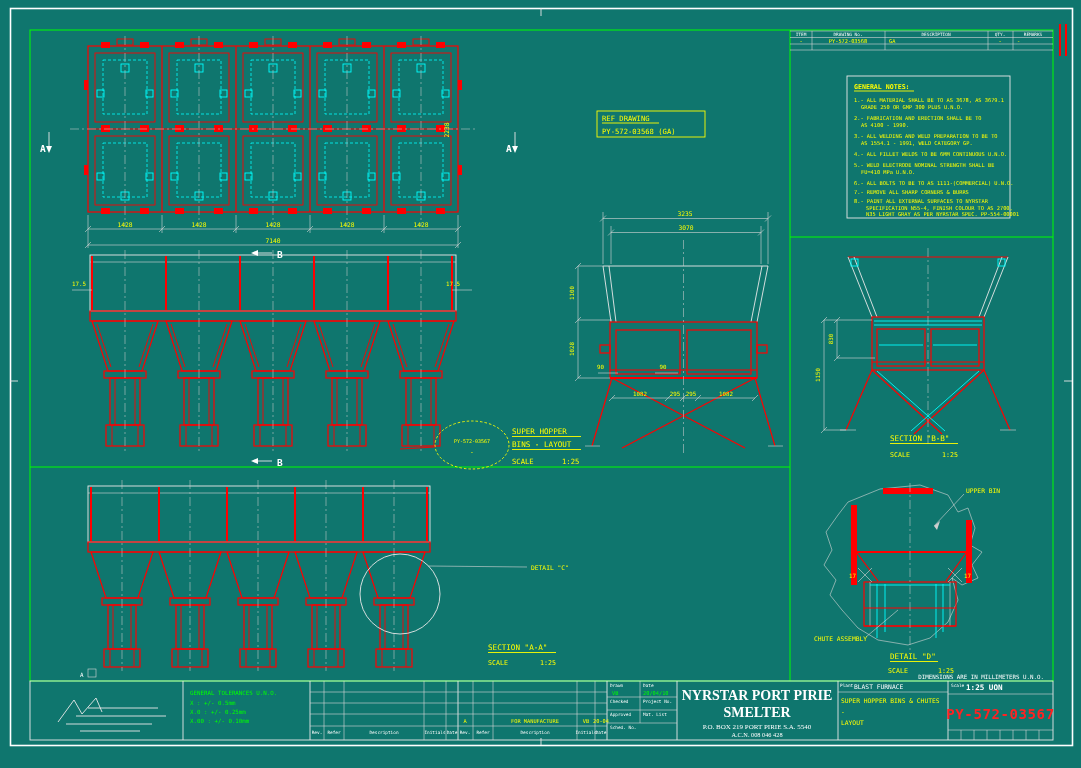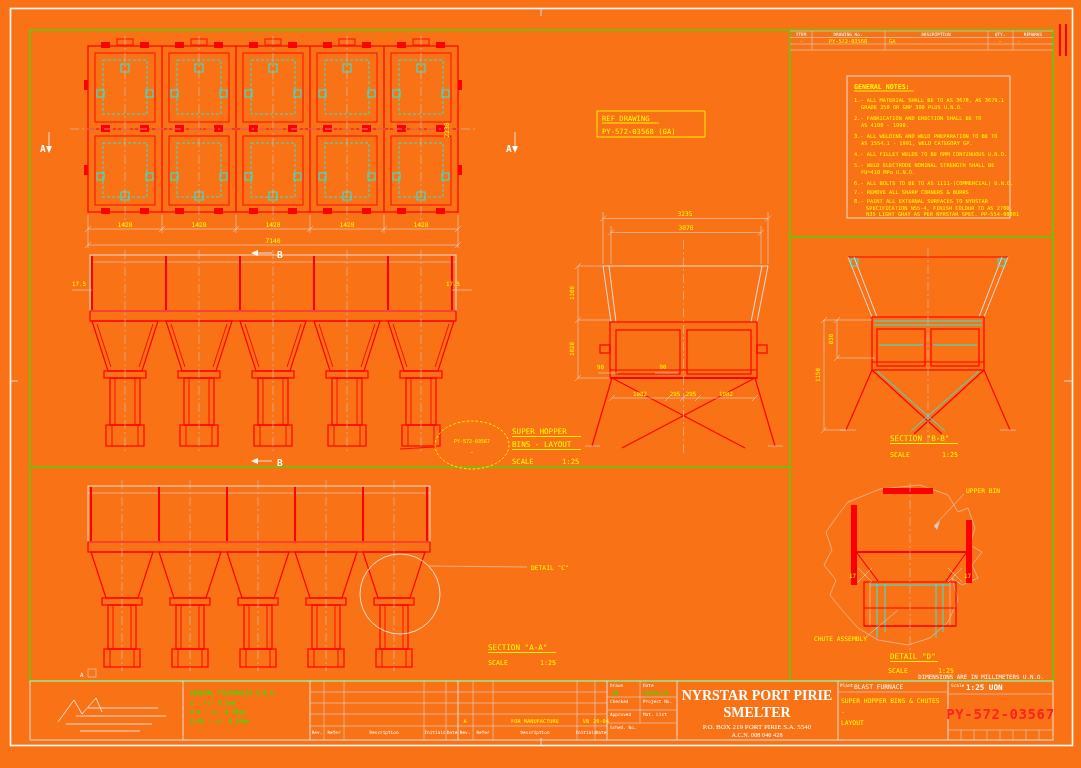--- a/index.html
+++ b/index.html
@@ -1,16 +1,16 @@
 <!DOCTYPE html>
 <html><head>
 <meta charset="utf-8">
 <style>
   html,body{margin:0;padding:0;background:#111;}
-  #stage{width:1081px;height:768px;background:#f97316;position:relative;overflow:hidden;}
+  #stage{width:1081px;height:768px;background:#0f766e;position:relative;overflow:hidden;}
   svg text{font-family:"DejaVu Sans Mono","Liberation Mono",monospace;}
   .serif{font-family:"Liberation Serif","DejaVu Serif",serif;}
   
   .lr{stroke:#ff0000;fill:none;stroke-width:1.2;}
   .lr1{stroke:#ff0000;fill:none;stroke-width:.9;}
   .lr2{stroke:#ff0000;fill:none;stroke-width:2;}
   .fr{fill:#ff0000;stroke:none;}
   .lc{stroke:#00ffff;fill:none;stroke-width:.9;}
   .lcd{stroke:#00ffff;fill:none;stroke-width:.8;stroke-dasharray:3 2;}
   .lw{stroke:#e9e9e9;fill:none;stroke-width:.9;}

